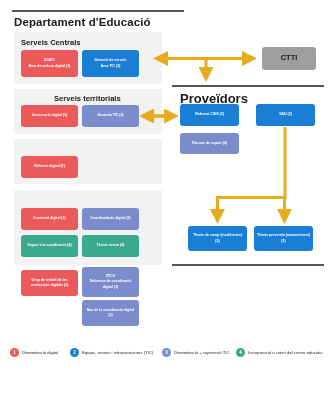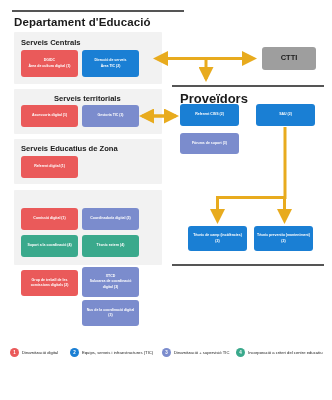--- a/index.html
+++ b/index.html
@@ -90,21 +90,20 @@
 Àrea de cultura digital (1)</div>
   <div class="box blue" style="left:82px;top:50px;width:57px;height:27px;white-space:pre-line;">Direcció de serveis
 Àrea TIC (2)</div>
 
   <div class="panel" style="left:14px;top:89px;width:148px;height:45px;"></div>
   <div class="panel-title" style="left:21px;top:94px;margin-left:33px;">Serveis territorials</div>
   <div class="box red" style="left:21px;top:105px;width:57px;height:22px;">Assessoria digital (1)</div>
   <div class="box periw" style="left:82px;top:105px;width:57px;height:22px;">Gestoria TIC (3)</div>
 
   <div class="panel" style="left:14px;top:139px;width:148px;height:45px;"></div>
-  <div class="panel-title" style="left:21px;top:144px;">Serveis Educatius de Zona</div>
   <div class="box red" style="left:21px;top:156px;width:57px;height:22px;">Referent digital (1)</div>
 
   <div class="panel" style="left:14px;top:190px;width:148px;height:75px;"></div>
   <div class="box red" style="left:21px;top:208px;width:57px;height:22px;">Comissió digital (1)</div>
   <div class="box periw" style="left:82px;top:208px;width:57px;height:22px;">Coordinador/a digital (3)</div>
   <div class="box teal" style="left:21px;top:235px;width:57px;height:22px;">Suport a la coordinació (4)</div>
   <div class="box teal" style="left:82px;top:235px;width:57px;height:22px;">Tècnic extern (4)</div>
 
   <div class="box red" style="left:21px;top:270px;width:57px;height:26px;">Grup de treball de les comissions digitals (2)</div>
   <div class="box periw" style="left:82px;top:267px;width:57px;height:30px;white-space:pre-line;">XTCD

